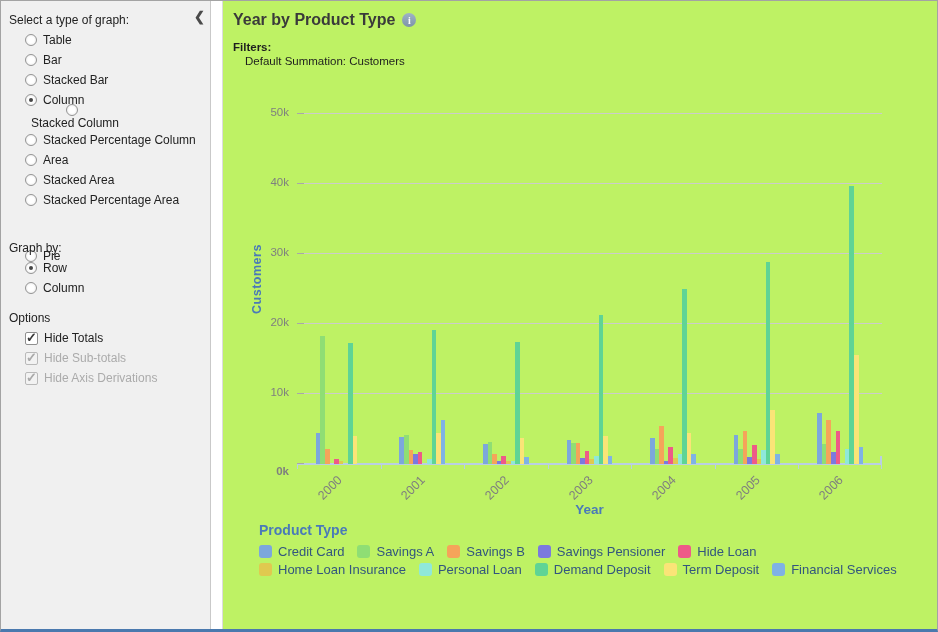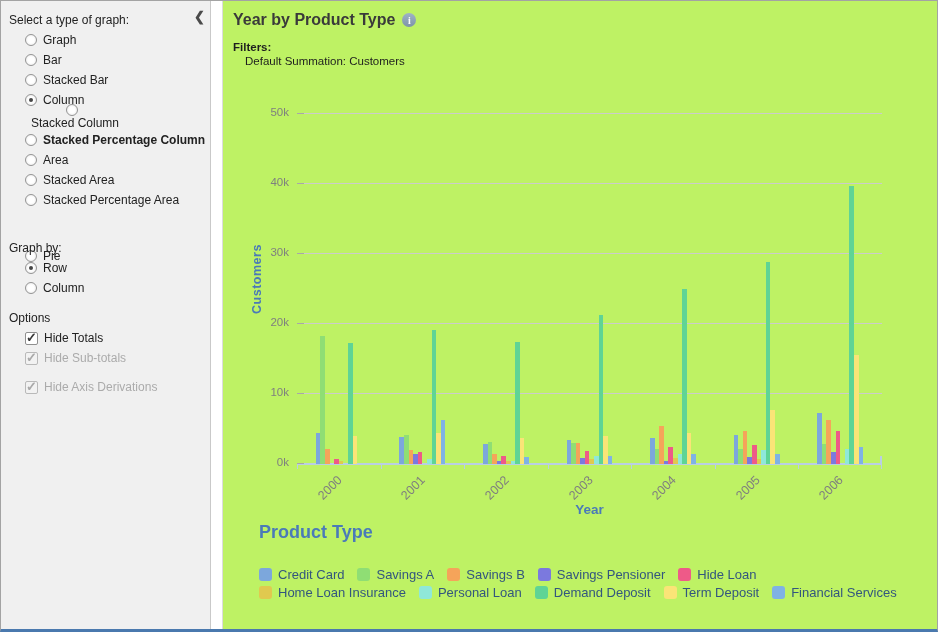--- a/index.html
+++ b/index.html
@@ -57,57 +57,57 @@
   .xlab { position:absolute; font-size:12.5px; color:#7f7f7f; white-space:nowrap;
           transform:translateX(-100%) rotate(-45deg); transform-origin:100% 0; }
   .ylabel { position:absolute; left:-77px; width:74px; top:50%; margin-top:-8px; text-align:center;
             transform:rotate(-90deg); font-size:12.5px; font-weight:bold; color:#4a7ab8;
             letter-spacing:0.5px; }
   .xlabel-title { position:absolute; left:0; width:585px; top:406px; text-align:center;
             font-size:13.5px; font-weight:bold; color:#4a7ab8; }
 
   
   .legend { position:absolute; left:36px; top:521px; }
-  .legend-title { font-size:18px; font-weight:bold; color:#4a7ab8; margin-bottom:23px; }
+  .legend-title { font-size:14px; font-weight:bold; color:#4a7ab8; margin-bottom:5px; }
   .legend-row { display:flex; align-items:center; height:17px; margin-bottom:1px; }
   .legend-item { display:flex; align-items:center; margin-right:13px; }
   .legend-swatch { width:13px; height:13px; border-radius:3px; margin-right:6px; }
   .legend-label { font-size:13px; color:#33567e; white-space:nowrap; }
 </style>
 </head>
 <body>
 
 <div class="frame">
 
   <aside class="sidebar">
     <div class="side-head side-label">Select a type of graph:</div>
     <span class="chevron">❮</span>
 
     <div id="graph-type-list">
         <div class="opt-row" style="top: 31px;">
           <span class="radio"></span>
-          <span class="lbl">Graph</span>
+          <span class="lbl">Table</span>
         </div>
         <div class="opt-row" style="top: 51px;">
           <span class="radio"></span>
           <span class="lbl">Bar</span>
         </div>
         <div class="opt-row" style="top: 71px;">
           <span class="radio"></span>
           <span class="lbl">Stacked Bar</span>
         </div>
         <div class="opt-row" style="top: 91px;">
           <span class="radio checked"></span>
           <span class="lbl">Column</span>
         </div>
         <div class="opt-row" style="top: 103px; flex-direction: column;">
           <span class="radio"></span>
           <span class="lbl">Stacked Column</span>
         </div>
-        <div class="opt-row" style="top: 131px; font-weight: bold;">
+        <div class="opt-row" style="top: 131px;">
           <span class="radio"></span>
           <span class="lbl">Stacked Percentage Column</span>
         </div>
         <div class="opt-row" style="top: 151px;">
           <span class="radio"></span>
           <span class="lbl">Area</span>
         </div>
         <div class="opt-row" style="top: 171px;">
           <span class="radio"></span>
           <span class="lbl">Stacked Area</span>
@@ -137,21 +137,21 @@
     <div class="side-label" style="position:absolute;left:8px;top:310px;">Options</div>
     <div id="options-list">
         <div class="opt-row" style="top: 329px; text-align: right;">
           <span class="cbx checked"></span>
           <span class="lbl">Hide Totals</span>
         </div>
         <div class="opt-row disabled" style="top: 349px;">
           <span class="cbx checked"></span>
           <span class="lbl">Hide Sub-totals</span>
         </div>
-        <div class="opt-row disabled" style="top: 369px; margin-top: 9px;">
+        <div class="opt-row disabled" style="top: 369px;">
           <span class="cbx checked"></span>
           <span class="lbl">Hide Axis Derivations</span>
         </div>
       </div>
 
   </aside>
   <div class="side-divider"></div>
 
   <main class="main">
     <div class="title-row">
@@ -160,21 +160,21 @@
     </div>
     <div class="filters-label">Filters:</div>
     <div class="filter-value">Default Summation: Customers</div>
 
     <div class="plot" id="plot">
       <div class="ylabel">Customers</div>
       <div class="baseline"></div>
       <div class="endcap-up"></div>
       <div class="xlabel-title">Year</div>
     <div class="gridstub" style="top: 367px;"></div>
-        <div class="ytick" style="top: 360px;">0k</div>
+        <div class="ytick" style="top: 369px; font-weight: bold;">0k</div>
         <div class="gridline" style="top: 297px;"></div>
         <div class="gridstub" style="top: 297px;"></div>
         <div class="ytick" style="top: 290px;">10k</div>
         <div class="gridline" style="top: 227px;"></div>
         <div class="gridstub" style="top: 227px;"></div>
         <div class="ytick" style="top: 220px;">20k</div>
         <div class="gridline" style="top: 157px;"></div>
         <div class="gridstub" style="top: 157px;"></div>
         <div class="ytick" style="top: 150px;">30k</div>
         <div class="gridline" style="top: 87px;"></div>

